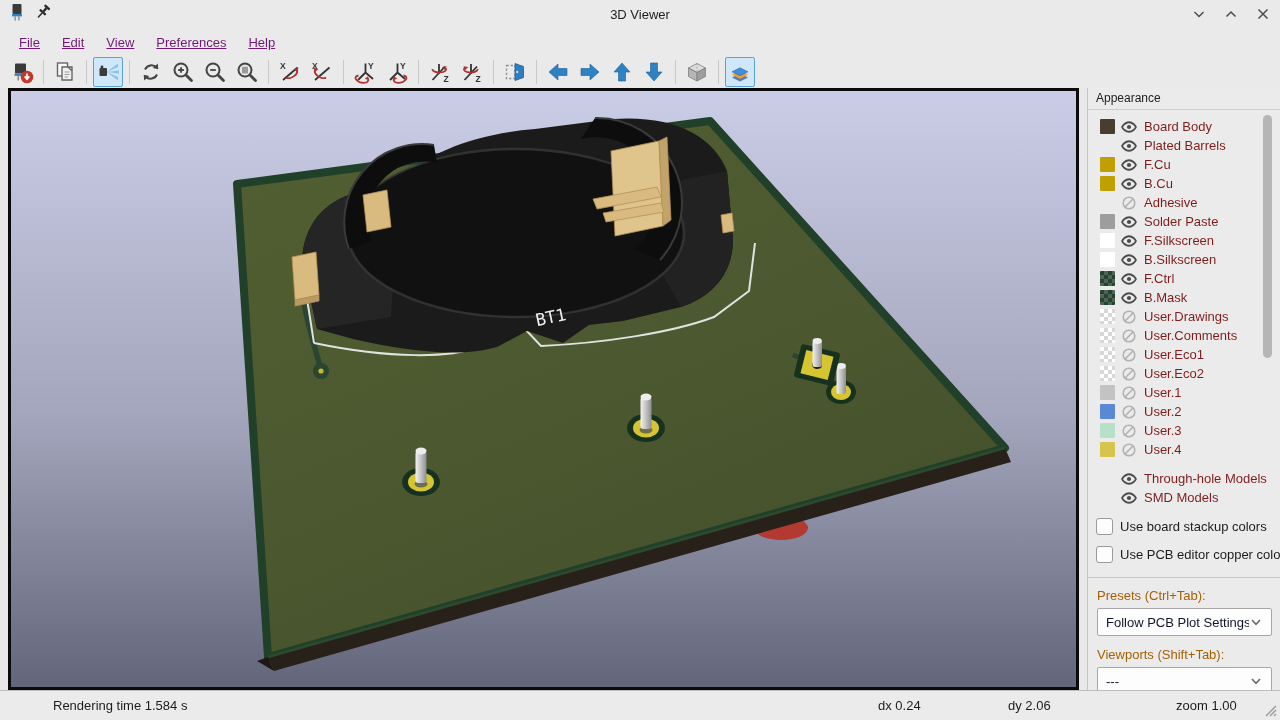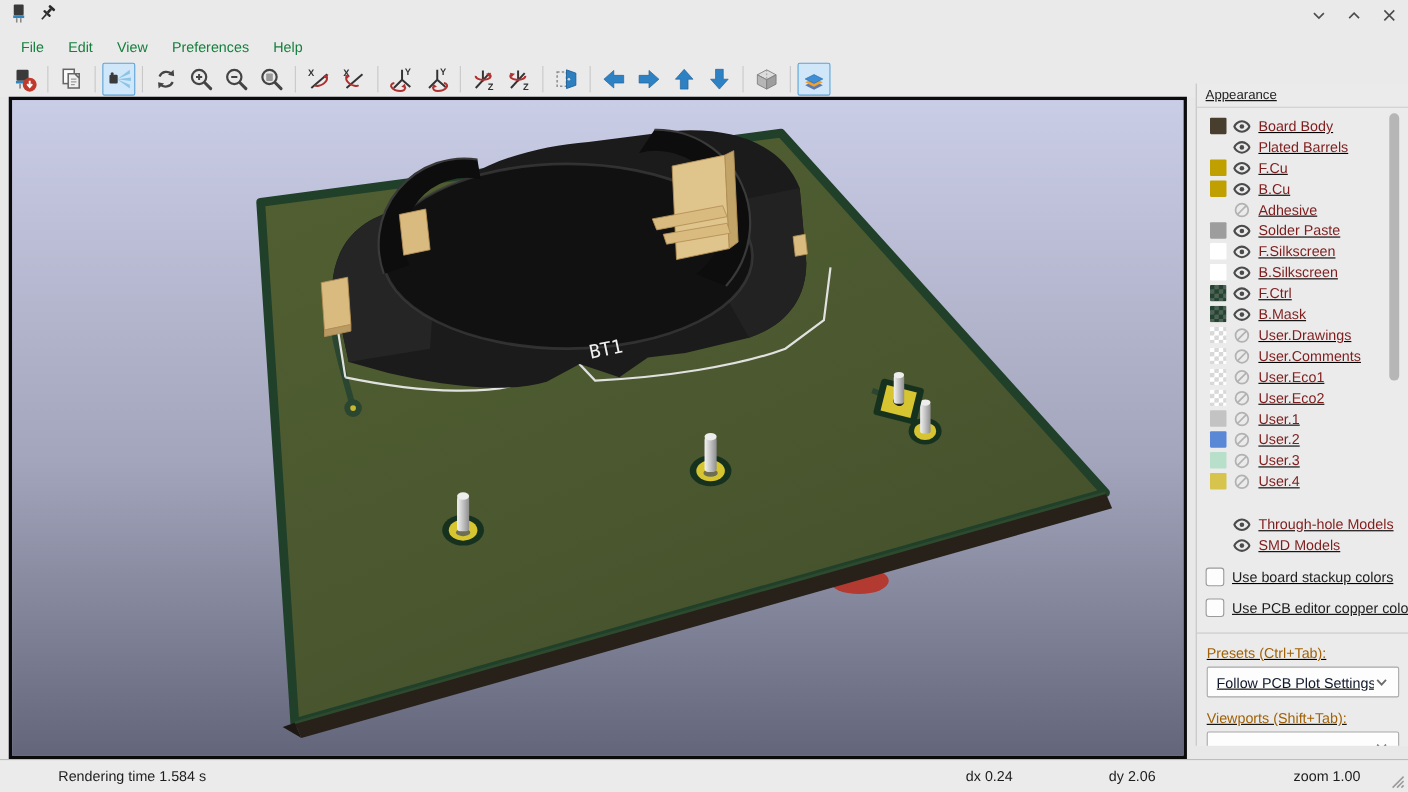--- a/index.html
+++ b/index.html
@@ -11,45 +11,45 @@
     user-select:none;
   }
   
   .titlebar{position:absolute;left:0;top:0;width:1280px;height:28px;background:#ebeaea;display:flex;align-items:center;}
   .titlebar .appicons{display:flex;align-items:center;gap:8px;padding-left:8px;}
   .titlebar .title{position:absolute;left:0;right:0;text-align:center;font-size:13px;color:#1d1d1d;}
   .winbtns{position:absolute;right:6px;top:0;height:28px;display:flex;align-items:center;gap:10px;}
   .winbtn{width:22px;height:22px;display:flex;align-items:center;justify-content:center;}
   
   .menubar{position:absolute;left:0;top:28px;width:1280px;height:28px;background:#ebeaea;display:flex;align-items:center;padding-left:8px;}
-  .menu-item{font-size:13px;color:#15803d;padding:5px 11px;border-radius:2px;}
+  .menu-item{font-size:13px;color:#701a75;padding:5px 11px;border-radius:2px;text-decoration:underline;}
   
   .toolbar{position:absolute;left:0;top:56px;width:1280px;height:32px;background:#ebeaea;display:flex;align-items:center;padding-left:6px;}
   .tbtn{width:30px;height:30px;display:flex;align-items:center;justify-content:center;border:1px solid transparent;border-radius:2px;margin:0 1px;box-sizing:border-box;}
   .tbtn.toggled{background:#cfe7f8;border-color:#5aa3d8;}
   .tsep{width:1px;height:24px;background:#c8c8c8;margin:0 5px;}
   
   .viewport-frame{position:absolute;left:8px;top:88px;width:1071px;height:602px;border:3px solid #0b0b0b;box-sizing:border-box;background:#9ea0b5;}
   .viewport-frame svg{display:block;}
   
-  .side-panel{position:absolute;left:1087px;top:76px;width:193px;height:602px;background:#ebebeb;box-sizing:border-box;border-left:1px solid #c4c4c4;overflow:hidden;text-decoration:underline;}
+  .side-panel{position:absolute;left:1087px;top:88px;width:193px;height:602px;background:#ebebeb;box-sizing:border-box;border-left:1px solid #c4c4c4;overflow:hidden;}
   .panel-caption{font-size:12px;color:#222;padding:3px 8px 4px 8px;border-bottom:1px solid #cfcfcf;}
   .layers-list{position:relative;padding-top:7px;}
   .layer-row{display:flex;align-items:center;height:19px;padding-left:12px;}
   .swatch{width:15px;height:15px;margin-right:6px;flex:0 0 15px;border-radius:1px;}
   .swatch.empty{background:transparent;}
   .swatch.checker{
     background-image:
       linear-gradient(45deg, rgba(150,150,150,.38) 25%, transparent 25%, transparent 75%, rgba(150,150,150,.38) 75%),
       linear-gradient(45deg, rgba(150,150,150,.38) 25%, transparent 25%, transparent 75%, rgba(150,150,150,.38) 75%);
     background-size:8px 8px;background-position:0 0,4px 4px;
   }
   .eye{width:16px;height:16px;margin-right:7px;flex:0 0 16px;display:flex;align-items:center;justify-content:center;}
   .layer-label{font-size:13px;color:#7f1d1d;white-space:nowrap;}
-  .models-list{margin-top:20px;}
+  .models-list{margin-top:10px;}
   .scroll-thumb{position:absolute;right:8px;top:5px;width:9px;height:243px;background:#b6b6b6;border-radius:4.5px;}
   .cb-row{display:flex;align-items:center;margin:11px 0 0 8px;white-space:nowrap;}
   .cb-box{width:15px;height:15px;border:1px solid #9a9a9a;background:#fdfdfd;border-radius:3px;margin-right:7px;flex:0 0 15px;}
   .cb-label{font-size:13px;color:#1d1d1d;}
   .panel-divider{border-top:1px solid #c9c9c9;margin:14px 0 10px 0;}
   .combo-label{font-size:13px;color:#a16207;margin:0 0 5px 9px;}
   .combo{margin:0 8px 11px 9px;height:28px;background:#fdfdfd;border:1px solid #a8a8a8;border-radius:2px;display:flex;align-items:center;padding:0 8px;box-sizing:border-box;}
   .combo .combo-value{font-size:13px;color:#0f172a;flex:1;white-space:nowrap;overflow:hidden;}
   
   .statusbar{position:absolute;left:0;top:690px;width:1280px;height:30px;background:#ebebeb;border-top:1px solid #bdbdbd;box-sizing:border-box;font-size:13px;color:#1d1d1d;}
@@ -73,20 +73,21 @@
       <svg width="18" height="18" viewBox="0 0 18 18">
         <g transform="rotate(42 9 9)">
           <rect x="5.6" y="1.6" width="6.8" height="2.4" rx="0.8" fill="#2b2b2b"></rect>
           <rect x="7.8" y="3.8" width="2.4" height="4.6" fill="#2b2b2b"></rect>
           <rect x="5" y="8.2" width="8" height="2.2" rx="0.8" fill="#2b2b2b"></rect>
           <path d="M9 10.4 L9 16.4" stroke="#2b2b2b" stroke-width="1.5"></path>
         </g>
       </svg>
     </span>
   </div>
+  <div class="title">3D Viewer</div>
   <div class="winbtns">
     <span class="winbtn">
       <svg width="16" height="16" viewBox="0 0 16 16">
           <path d="M3.5 6 L8 10.5 L12.5 6" fill="none" stroke="#4d4d4d" stroke-width="1.5"></path>
         </svg>
     </span>
     <span class="winbtn">
       <svg width="16" height="16" viewBox="0 0 16 16">
           <path d="M3.5 10.5 L8 6 L12.5 10.5" fill="none" stroke="#4d4d4d" stroke-width="1.5"></path>
         </svg>

